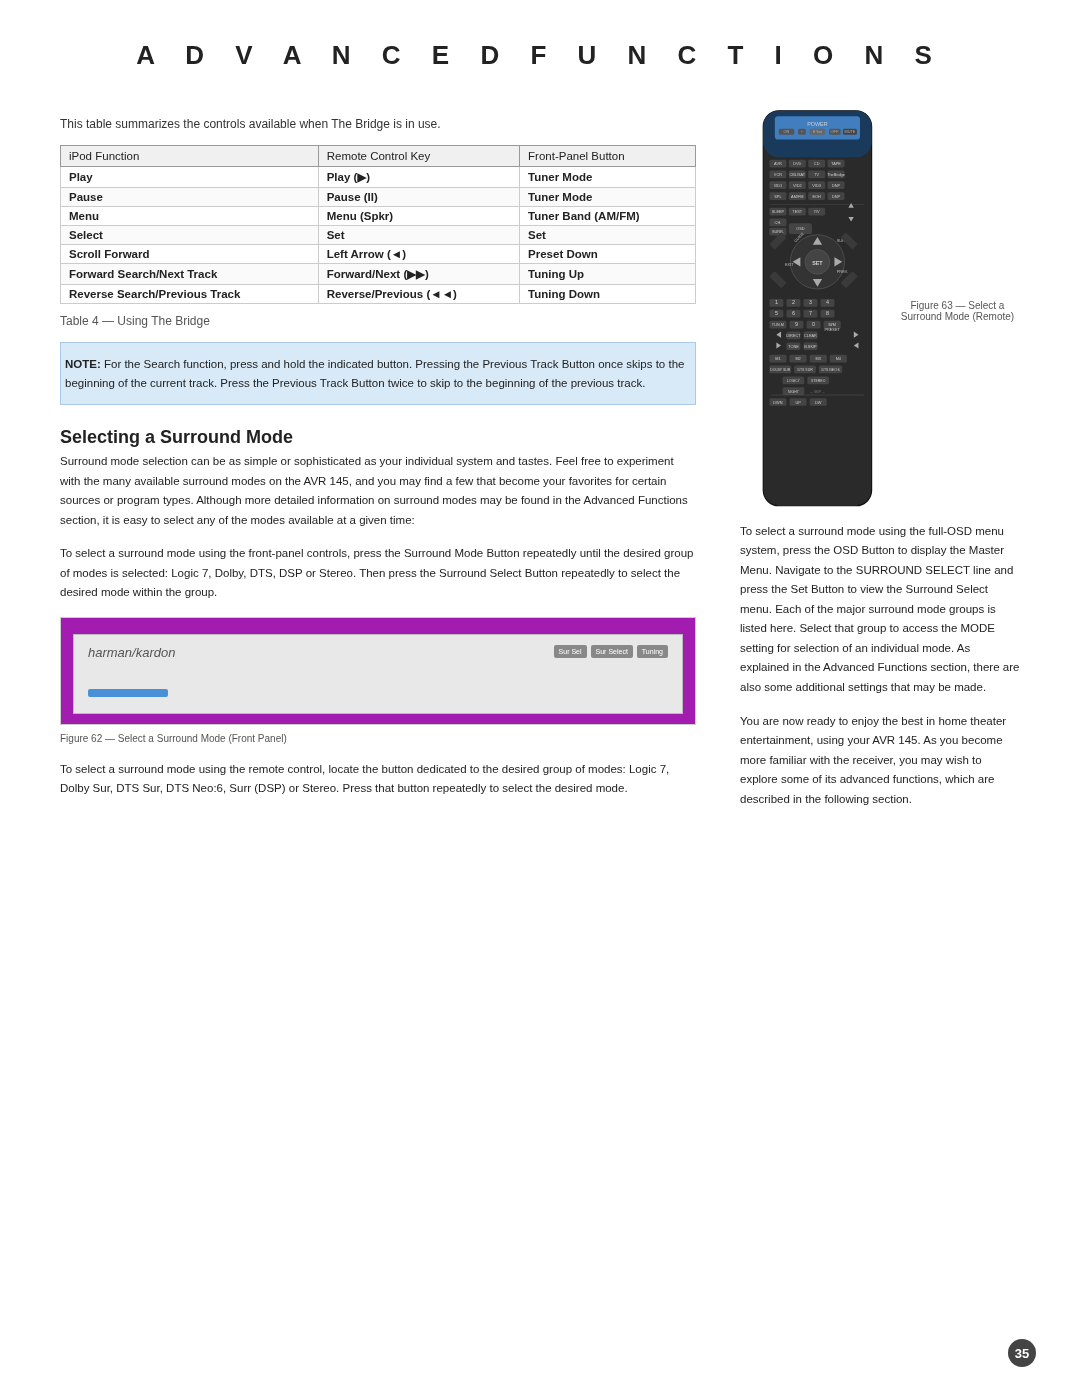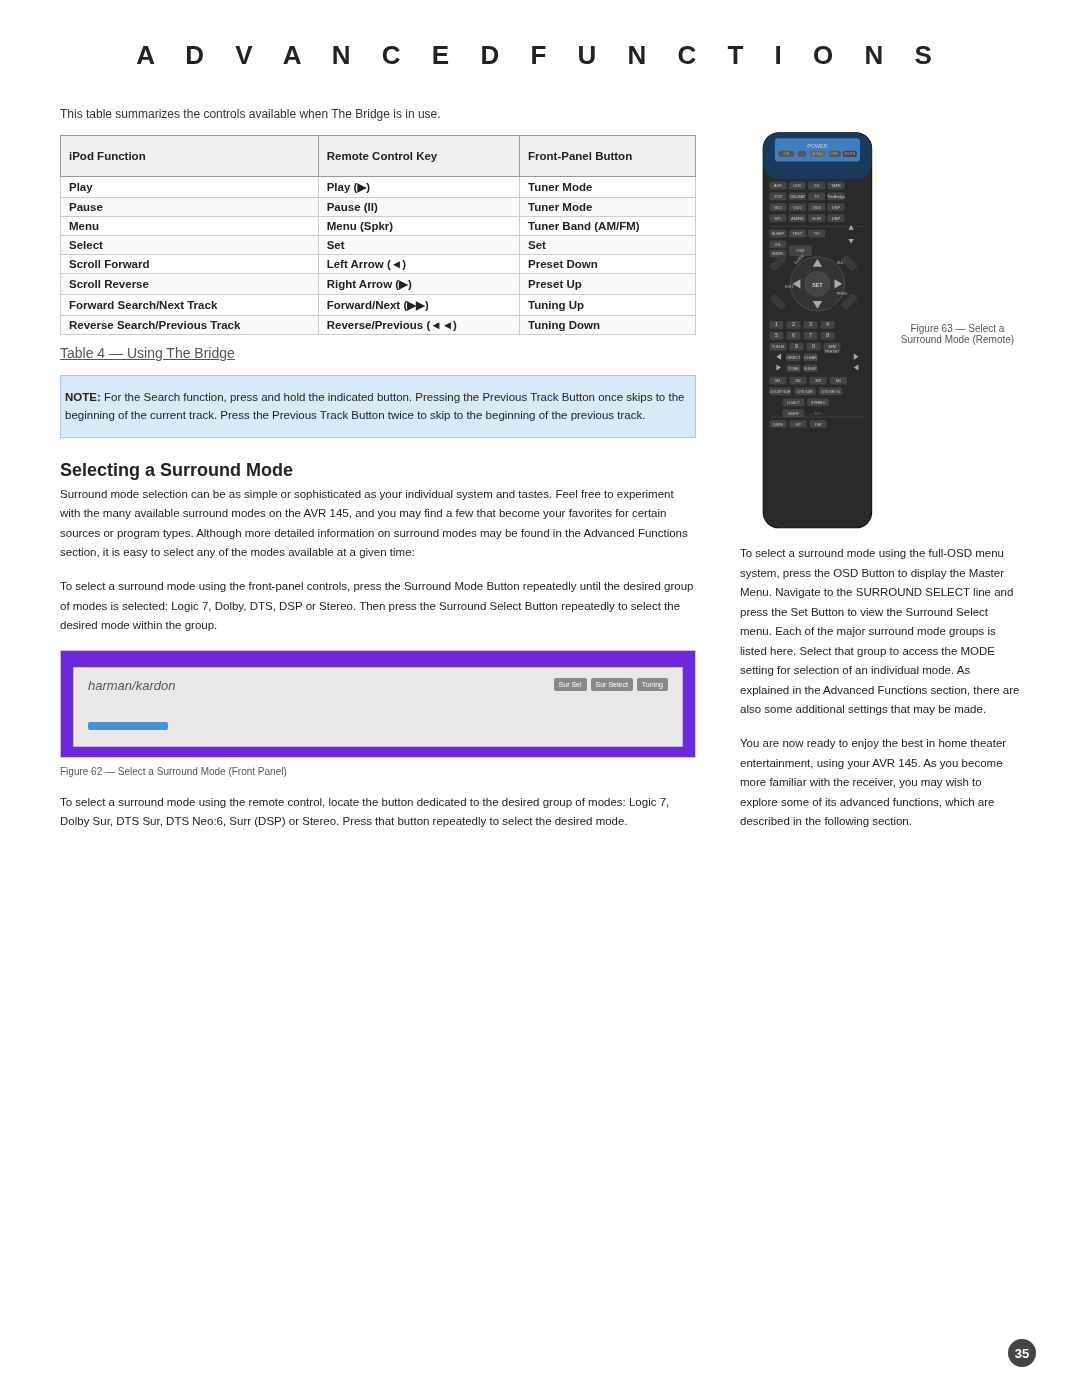--- a/index.html
+++ b/index.html
@@ -27,21 +27,21 @@
       font-size: 26px;
       font-weight: bold;
       color: #222;
       margin-bottom: 36px;
       text-transform: uppercase;
     }
 
     .two-col {
       display: flex;
       gap: 44px;
-      align-items: flex-end;
+      align-items: center;
     }
 
     .left-col {
       flex: 1;
       min-width: 0;
     }
 
     .right-col {
       width: 280px;
       flex-shrink: 0;
@@ -56,44 +56,43 @@
     
     .bridge-table {
       border-collapse: collapse;
       width: 100%;
       margin-bottom: 10px;
       font-size: 11.5px;
     }
 
     .bridge-table th {
       text-align: left;
-      font-weight: bold;
-      padding: 14px 8px;
+      font-weight: normal;
+      padding: 4px 8px;
       border: 1px solid #999;
       background: #f0f0f0;
       font-size: 11.5px;
     }
 
     .bridge-table td {
       padding: 3px 8px;
       border: 1px solid #ccc;
       vertical-align: middle;
       font-size: 11.5px;
       font-weight: bold;
     }
 
     .bridge-table tr:nth-child(even) td {
       background: #fafafa;
     }
 
     .table-caption {
-      font-size: 14px;
+      font-size: 12px;
       color: #555;
       margin-bottom: 14px;
-      text-decoration: underline;
     }
 
     
     .note-box {
       background: #d8eaf8;
       border: 1px solid #aac8e8;
       padding: 12px 4px;
       font-size: 11.5px;
       margin-bottom: 22px;
       line-height: 1.6;
@@ -116,21 +115,21 @@
       line-height: 1.7;
       margin-bottom: 14px;
       color: #222;
     }
 
     
     .front-panel-box {
       border: 1px solid #ccc;
       padding: 16px 12px 10px 12px;
       margin-bottom: 8px;
-      background: #6d28d9;
+      background: #a21caf;
     }
 
     .front-panel-inner {
       border: 1px solid #bbb;
       background: #e8e8e8;
       height: 80px;
       display: flex;
       align-items: center;
       justify-content: center;
       position: relative;
@@ -255,25 +254,20 @@
               <td>Select</td>
               <td>Set</td>
               <td>Set</td>
             </tr>
             <tr>
               <td>Scroll Forward</td>
               <td>Left Arrow (◄)</td>
               <td>Preset Down</td>
             </tr>
             <tr>
-              <td>Scroll Reverse</td>
-              <td>Right Arrow (▶)</td>
-              <td>Preset Up</td>
-            </tr>
-            <tr>
               <td>Forward Search/Next Track</td>
               <td>Forward/Next (▶▶)</td>
               <td>Tuning Up</td>
             </tr>
             <tr>
               <td>Reverse Search/Previous Track</td>
               <td>Reverse/Previous (◄◄)</td>
               <td>Tuning Down</td>
             </tr>
           </tbody>

